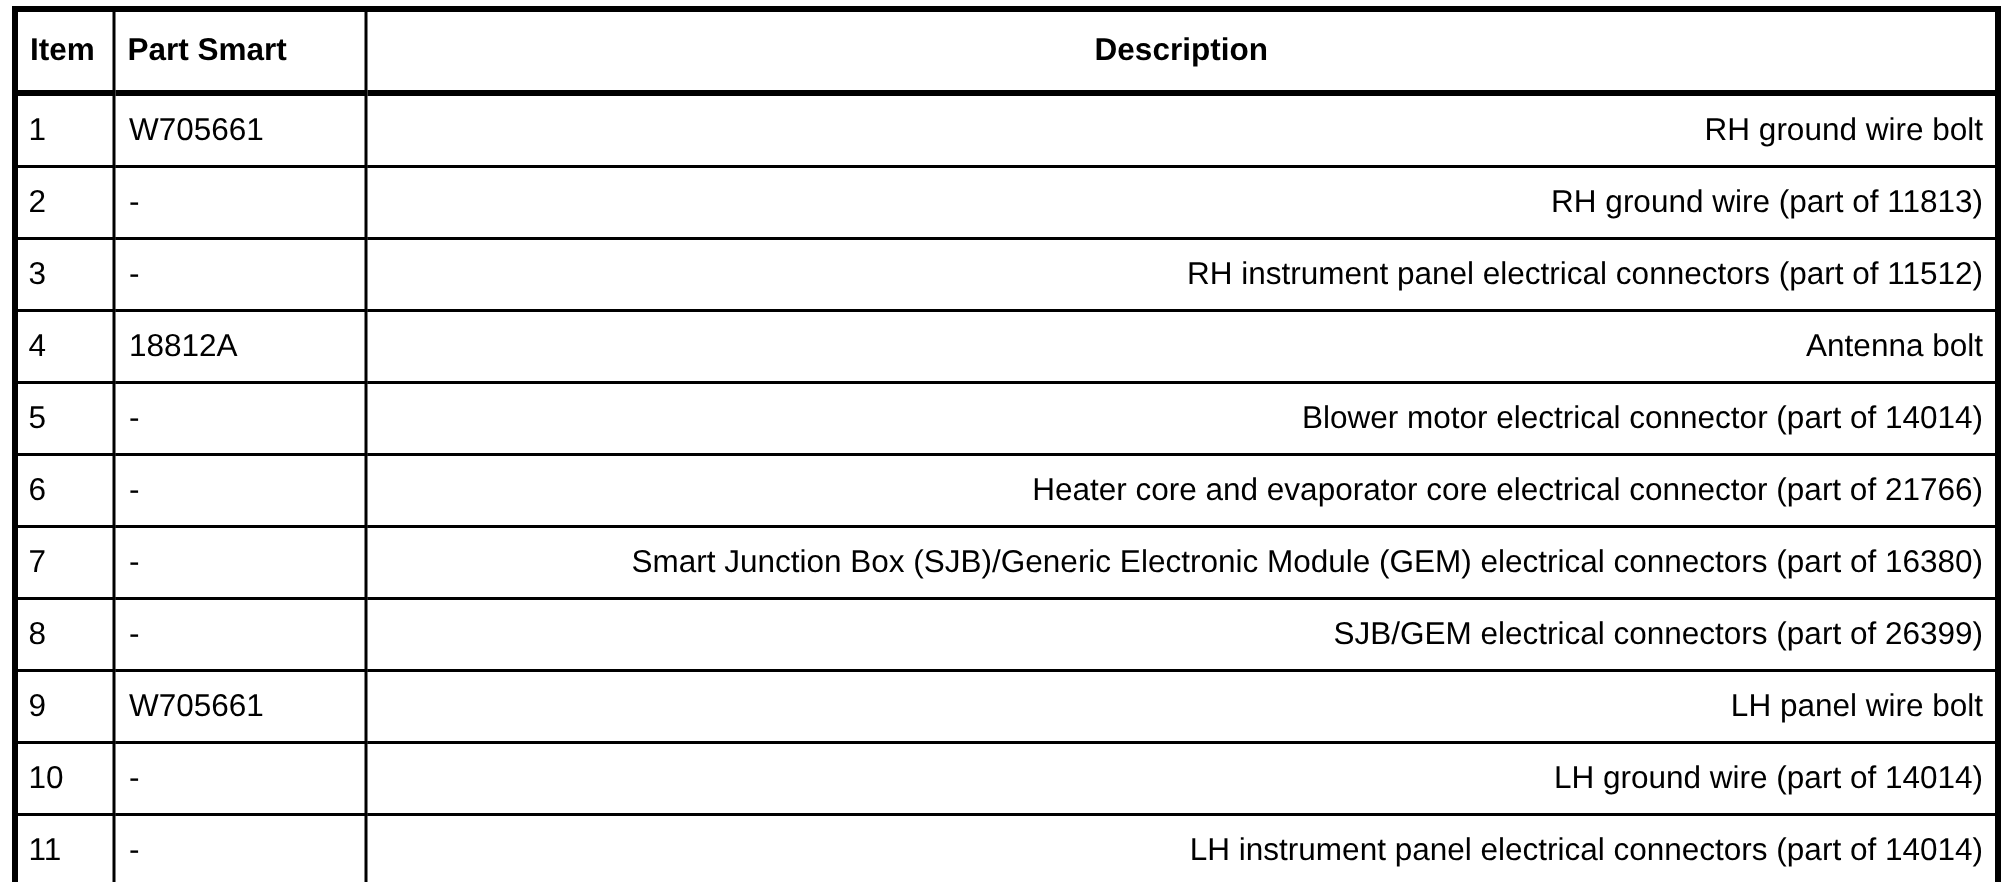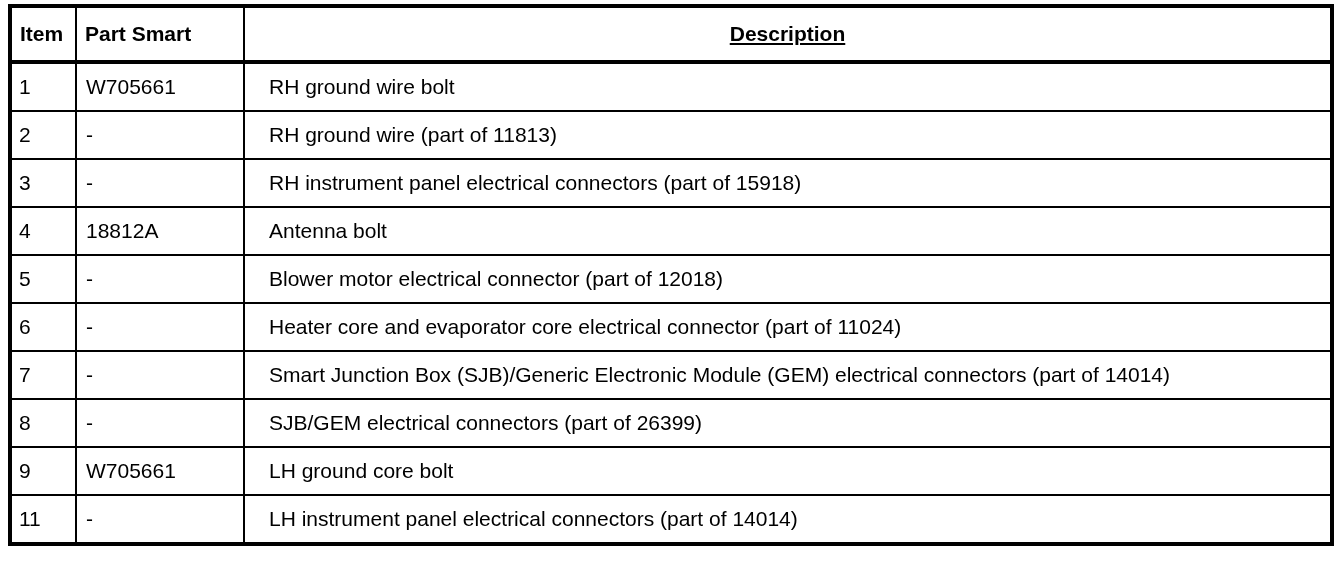--- a/index.html
+++ b/index.html
@@ -53,29 +53,29 @@
     border-bottom: none;
   }
   table.parts-table thead th {
     font-weight: bold;
     height: 52px;
     border-bottom: 4px solid #000000;
     text-align: left;
   }
   table.parts-table thead th.desc-head {
     text-align: center;
-    text-decoration: underline;
   }
   table.parts-table tbody td {
     height: 46px;
     font-weight: normal;
     text-align: left;
   }
   table.parts-table tbody td.cell-desc {
     padding-left: 24px;
+    text-align: right;
   }
   table.parts-table tbody td.cell-item {
     padding-left: 7px;
   }
   table.parts-table tbody td.cell-part {
     padding-left: 9px;
   }
 </style>
 </head>
 <body>
@@ -101,51 +101,56 @@
         <td class="cell-desc">RH ground wire bolt</td>
       </tr>
       <tr>
         <td class="cell-item">2</td>
         <td class="cell-part">-</td>
         <td class="cell-desc">RH ground wire (part of 11813)</td>
       </tr>
       <tr>
         <td class="cell-item">3</td>
         <td class="cell-part">-</td>
-        <td class="cell-desc">RH instrument panel electrical connectors (part of 15918)</td>
+        <td class="cell-desc">RH instrument panel electrical connectors (part of 11512)</td>
       </tr>
       <tr>
         <td class="cell-item">4</td>
         <td class="cell-part">18812A</td>
         <td class="cell-desc">Antenna bolt</td>
       </tr>
       <tr>
         <td class="cell-item">5</td>
         <td class="cell-part">-</td>
-        <td class="cell-desc">Blower motor electrical connector (part of 12018)</td>
+        <td class="cell-desc">Blower motor electrical connector (part of 14014)</td>
       </tr>
       <tr>
         <td class="cell-item">6</td>
         <td class="cell-part">-</td>
-        <td class="cell-desc">Heater core and evaporator core electrical connector (part of 11024)</td>
+        <td class="cell-desc">Heater core and evaporator core electrical connector (part of 21766)</td>
       </tr>
       <tr>
         <td class="cell-item">7</td>
         <td class="cell-part">-</td>
-        <td class="cell-desc">Smart Junction Box (SJB)/Generic Electronic Module (GEM) electrical connectors (part of 14014)</td>
+        <td class="cell-desc">Smart Junction Box (SJB)/Generic Electronic Module (GEM) electrical connectors (part of 16380)</td>
       </tr>
       <tr>
         <td class="cell-item">8</td>
         <td class="cell-part">-</td>
         <td class="cell-desc">SJB/GEM electrical connectors (part of 26399)</td>
       </tr>
       <tr>
         <td class="cell-item">9</td>
         <td class="cell-part">W705661</td>
-        <td class="cell-desc">LH ground core bolt</td>
+        <td class="cell-desc">LH panel wire bolt</td>
+      </tr>
+      <tr>
+        <td class="cell-item">10</td>
+        <td class="cell-part">-</td>
+        <td class="cell-desc">LH ground wire (part of 14014)</td>
       </tr>
       <tr>
         <td class="cell-item">11</td>
         <td class="cell-part">-</td>
         <td class="cell-desc">LH instrument panel electrical connectors (part of 14014)</td>
       </tr>
     </tbody>
   </table>
 </div>
 

